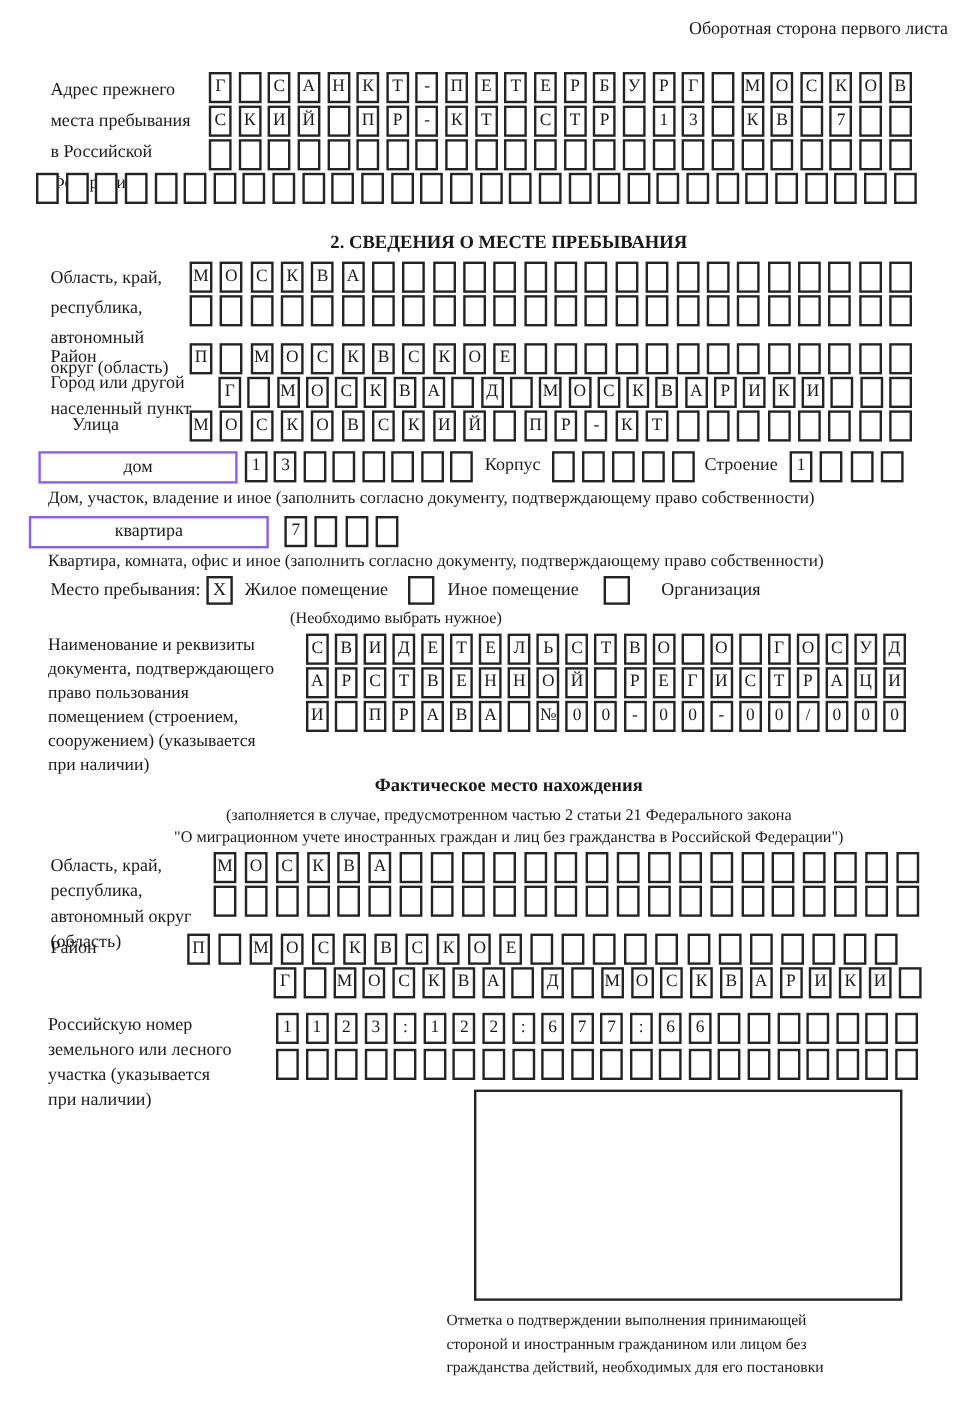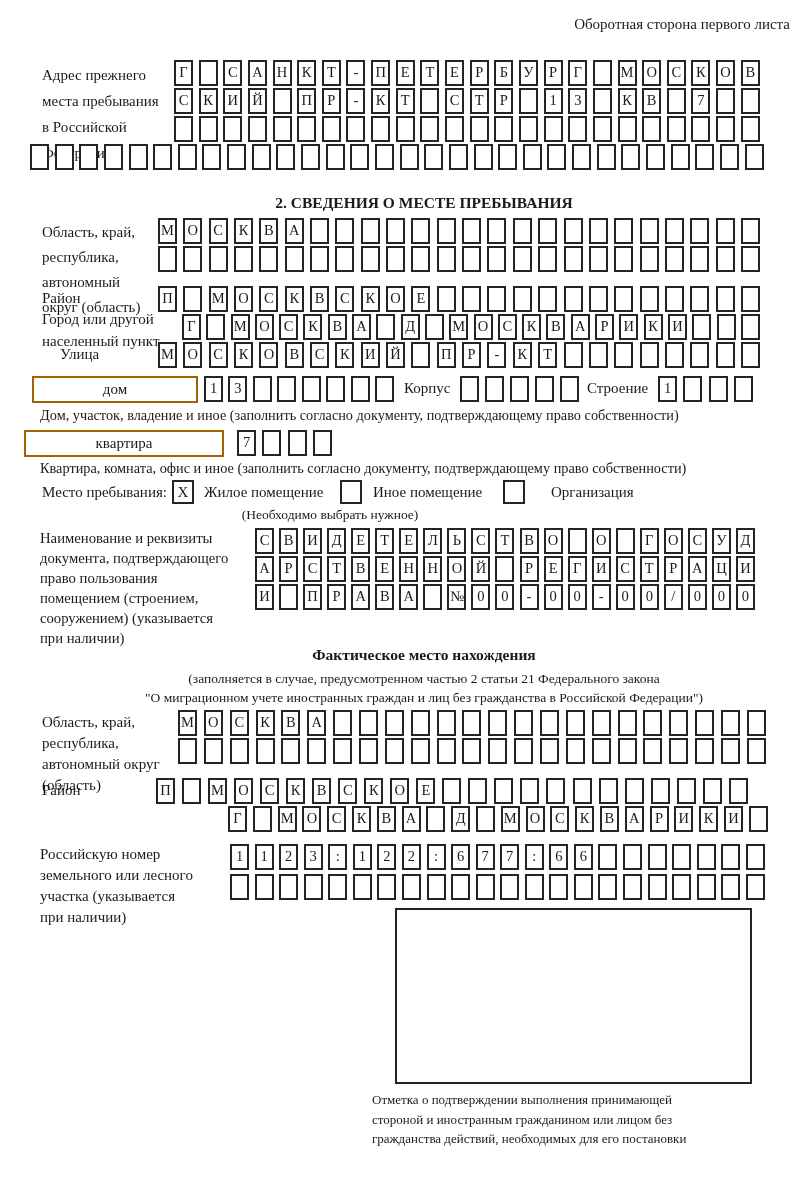--- a/index.html
+++ b/index.html
@@ -12,21 +12,21 @@
   .note{font-size:13.5px;text-align:center;white-space:nowrap;}
   .caption{font-size:14.3px;white-space:nowrap;}
   .heading{font-size:15.5px;font-weight:bold;text-align:center;white-space:nowrap;}
   .cells{position:absolute;display:flex;justify-content:space-between;}
   .cell{
     width:19px;height:26px;border:2px solid #242424;box-sizing:border-box;
     text-align:center;font-size:14.5px;line-height:21px;background:#fff;
     font-family:"Liberation Serif", serif;flex:0 0 19px;
   }
   .widebox{
-    position:absolute;border:2px solid #a16207;box-sizing:border-box;height:27px;
+    position:absolute;border:2px solid #8b5cf6;box-sizing:border-box;height:27px;
     display:flex;align-items:center;justify-content:center;font-size:15px;background:#fff;
   }
   .checkbox{
     position:absolute;width:22px;height:24px;border:2px solid #242424;box-sizing:border-box;
     text-align:center;font-size:15px;line-height:20px;background:#fff;
   }
   .stampbox{position:absolute;border:2px solid #242424;box-sizing:border-box;background:#fff;}
   .lblline{line-height:inherit;}
 </style>
 </head>

